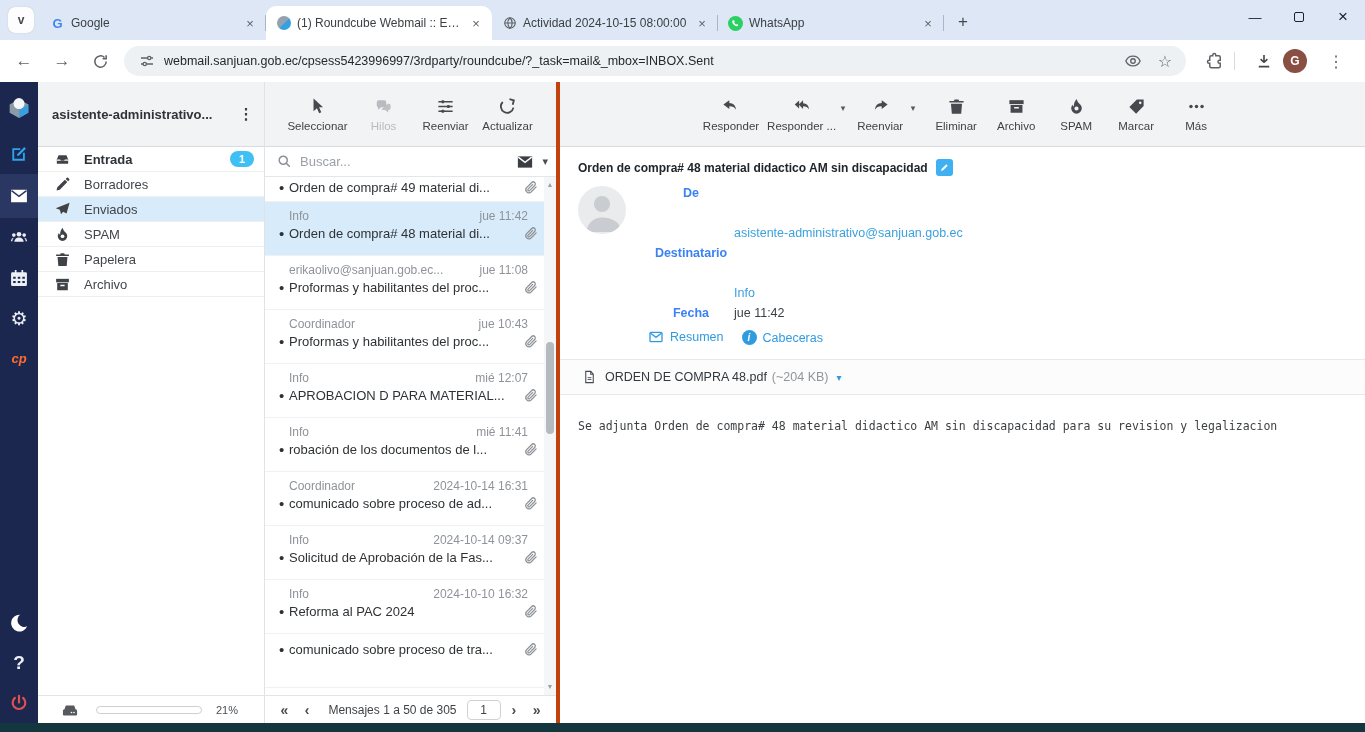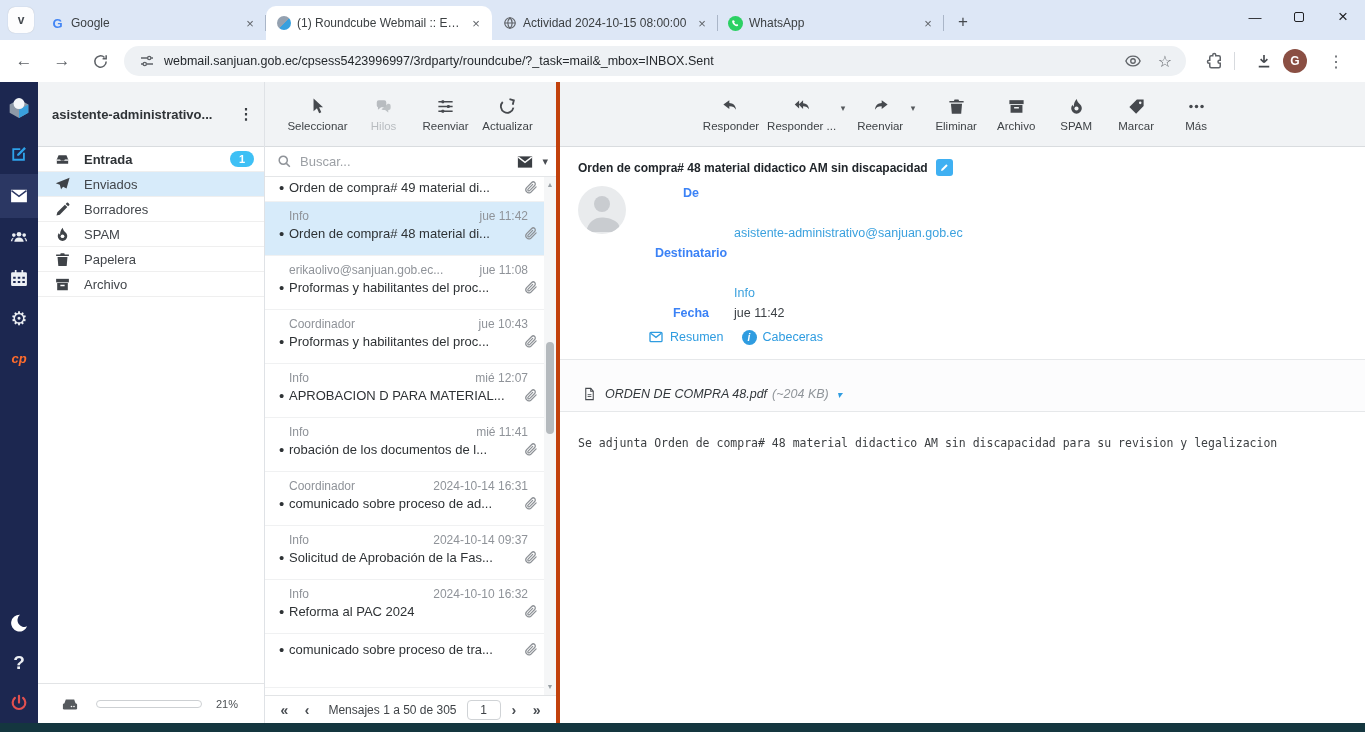--- a/index.html
+++ b/index.html
@@ -55,21 +55,21 @@
   .account-header { height:65px; background:#f1f3f5; border-bottom:1px solid #d9dcdf; display:flex; align-items:center; padding:0 8px 0 14px; }
   .account-name { flex:1; font-size:13px; font-weight:bold; color:#2f3337; white-space:nowrap; overflow:hidden; }
   .account-menu { width:20px; text-align:center; color:#3a3e43; font-size:15px; font-weight:bold; }
   .folder-list { position:absolute; top:65px; left:0; right:0; }
   .folder-item { height:25px; display:flex; align-items:center; padding:0 10px 0 16px; border-bottom:1px solid #efefef; color:#42464b; }
   .folder-item svg { width:17px; height:17px; color:#3f4348; flex:0 0 auto; }
   .folder-label { margin-left:13px; font-size:13px; flex:1; }
   .folder-item.f-inbox .folder-label { font-weight:bold; color:#2e3236; }
   .folder-item.f-selected { background:#d7ebfa; }
   .badge { background:#3ec0f5; color:#fff; font-size:11px; font-weight:bold; border-radius:9px; padding:2px 9px; }
-  .quota-footer { position:absolute; left:0; right:0; bottom:0; height:40px; border-top:1px solid #e2e4e6; display:flex; align-items:center; padding:0 14px 0 22px; background:#fff; }
+  .quota-footer { position:absolute; left:0; right:0; bottom:0; height:28px; border-top:1px solid #e2e4e6; display:flex; align-items:center; padding:0 14px 0 22px; background:#fff; }
   .quota-footer svg { width:20px; height:20px; color:#565a5e; }
   .quota-bar { width:106px; height:8px; border:1px solid #cdd0d3; border-radius:4px; margin-left:16px; background:#fff; overflow:hidden; }
   .quota-fill { height:100%; background:#74c6f0; border-radius:4px; }
   .quota-label { margin-left:14px; font-size:11px; color:#4c5054; }
 
   .list-pane { position:absolute; left:265px; top:0; width:295px; bottom:0; background:#fff; border-right:4px solid #c2410c; }
   .list-toolbar { height:65px; background:#f1f3f5; border-bottom:1px solid #d9dcdf; display:flex; align-items:center; justify-content:center; gap:6px; }
   .tbtn { display:flex; flex-direction:column; align-items:center; justify-content:center; min-width:56px; color:#3f4347; position:relative; padding:2px 2px; }
   .tbtn svg { width:19px; height:19px; color:#46494e; }
   .tbtn .tlabel { font-size:11.5px; margin-top:4px; white-space:nowrap; }
@@ -109,25 +109,25 @@
   .subject-title { font-size:12px; font-weight:bold; color:#21262b; white-space:nowrap; overflow:hidden; }
   .edit-chip { width:17px; height:17px; background:#3fb0f2; border-radius:3px; margin-left:8px; display:flex; align-items:center; justify-content:center; flex:0 0 auto; }
   .edit-chip svg { width:11px; height:11px; }
   .headers { display:flex; margin-top:10px; }
   .msg-avatar { width:48px; height:48px; border-radius:50%; background:#e9ebed; overflow:hidden; flex:0 0 auto; }
   .hdr-table { margin-left:22px; }
   .hdr-row { display:flex; font-size:12.5px; margin-bottom:6px; }
   .hdr-label { width:86px; font-weight:bold; color:#3b82f6;text-align:center; }
   .hdr-value { color:#3a3f44; }
   .hdr-link { color:#3ba1de;margin-top:40px; }
-  .hdr-extra { display:flex; align-items:center; gap:18px; margin-top:9px; }
+  .hdr-extra { display:flex; align-items:flex-end; gap:18px; margin-top:9px; }
   .mini-link { display:flex; align-items:center; gap:6px; font-size:12.5px; color:#2f9ce0; }
   .mini-link svg { width:16px; height:16px; }
   .info-dot { width:15px; height:15px; border-radius:50%; background:#2f9ce0; color:#fff; font-size:10px; font-weight:bold; display:flex; align-items:center; justify-content:center; font-style:italic; }
-  .attach-row { margin:14px -20px 0 -18px; padding:25px 20px 8px 22px; border-top:1px solid #e6e8ea; border-bottom:1px solid #e6e8ea; display:flex; align-items:center; background:#fcfcfd;font-style:italic; }
+  .attach-row { margin:14px -20px 0 -18px; padding:8px 20px 8px 22px; border-top:1px solid #e6e8ea; border-bottom:1px solid #e6e8ea; display:flex; align-items:center; background:#fcfcfd; }
   .attach-row svg.doc { width:15px; height:18px; color:#45494e; }
   .attach-name { font-size:12.5px; color:#33383c; margin-left:8px; }
   .attach-size { font-size:12.5px; color:#90959a; margin-left:5px; }
   .attach-dd { color:#2f9ce0; font-size:10px; margin-left:8px; }
   .mail-body { margin-top:24px; font-family:"DejaVu Sans Mono", monospace; font-size:11.5px; color:#3c3f42; }
 </style>
 </head>
 <body>
 
 <div class="screen">
@@ -279,31 +279,31 @@
       </div>
       <div class="folder-list">
         <div class="folder-item f-inbox">
           <svg viewBox="0 0 24 24" fill="currentColor">
               <path d="M4 12l2.4-6h11.2L20 12v6H4z"></path>
               <path d="M4 12h4.6l1.6 2h3.6l1.6-2H20v1.7H4z" fill="#fff"></path>
             </svg>
           <span class="folder-label">Entrada</span>
           <span class="badge">1</span>
         </div>
+        <div class="folder-item">
+          <svg viewBox="0 0 24 24" fill="currentColor">
+              <path d="M3.5 20.5l1.2-4.7L15.4 5.2l3.4 3.4L8.2 19.3zM16.5 4.1l1.6-1.6a1.3 1.3 0 011.8 0l1.6 1.6c.5.5.5 1.3 0 1.8L19.9 7.5z"></path>
+            </svg>
+          <span class="folder-label">Borradores</span>
+        </div>
         <div class="folder-item f-selected">
           <svg viewBox="0 0 24 24" fill="currentColor">
               <path d="M22 2.5L2.5 10.2l5.7 2.1L10 18.8l2.8-3.6 4.9 2.6z"></path>
             </svg>
           <span class="folder-label">Enviados</span>
-        </div>
-        <div class="folder-item">
-          <svg viewBox="0 0 24 24" fill="currentColor">
-              <path d="M3.5 20.5l1.2-4.7L15.4 5.2l3.4 3.4L8.2 19.3zM16.5 4.1l1.6-1.6a1.3 1.3 0 011.8 0l1.6 1.6c.5.5.5 1.3 0 1.8L19.9 7.5z"></path>
-            </svg>
-          <span class="folder-label">Borradores</span>
         </div>
         <div class="folder-item">
           <svg viewBox="0 0 24 24" fill="currentColor">
               <path d="M12.4 2.5c.3 2.8 1.6 4.4 3.3 6 1.8 1.7 3 3.4 3 5.7A6.7 6.7 0 0112 21a6.7 6.7 0 01-6.7-6.8c0-1.6.6-3.1 1.6-4.4.2 1 .8 1.9 1.8 2.4-.5-2.9.9-7 3.7-9.7z"></path>
               <circle cx="12" cy="14.5" r="2.6" fill="#fff"></circle>
             </svg>
           <span class="folder-label">SPAM</span>
         </div>
         <div class="folder-item">
           <svg viewBox="0 0 24 24" fill="currentColor">

